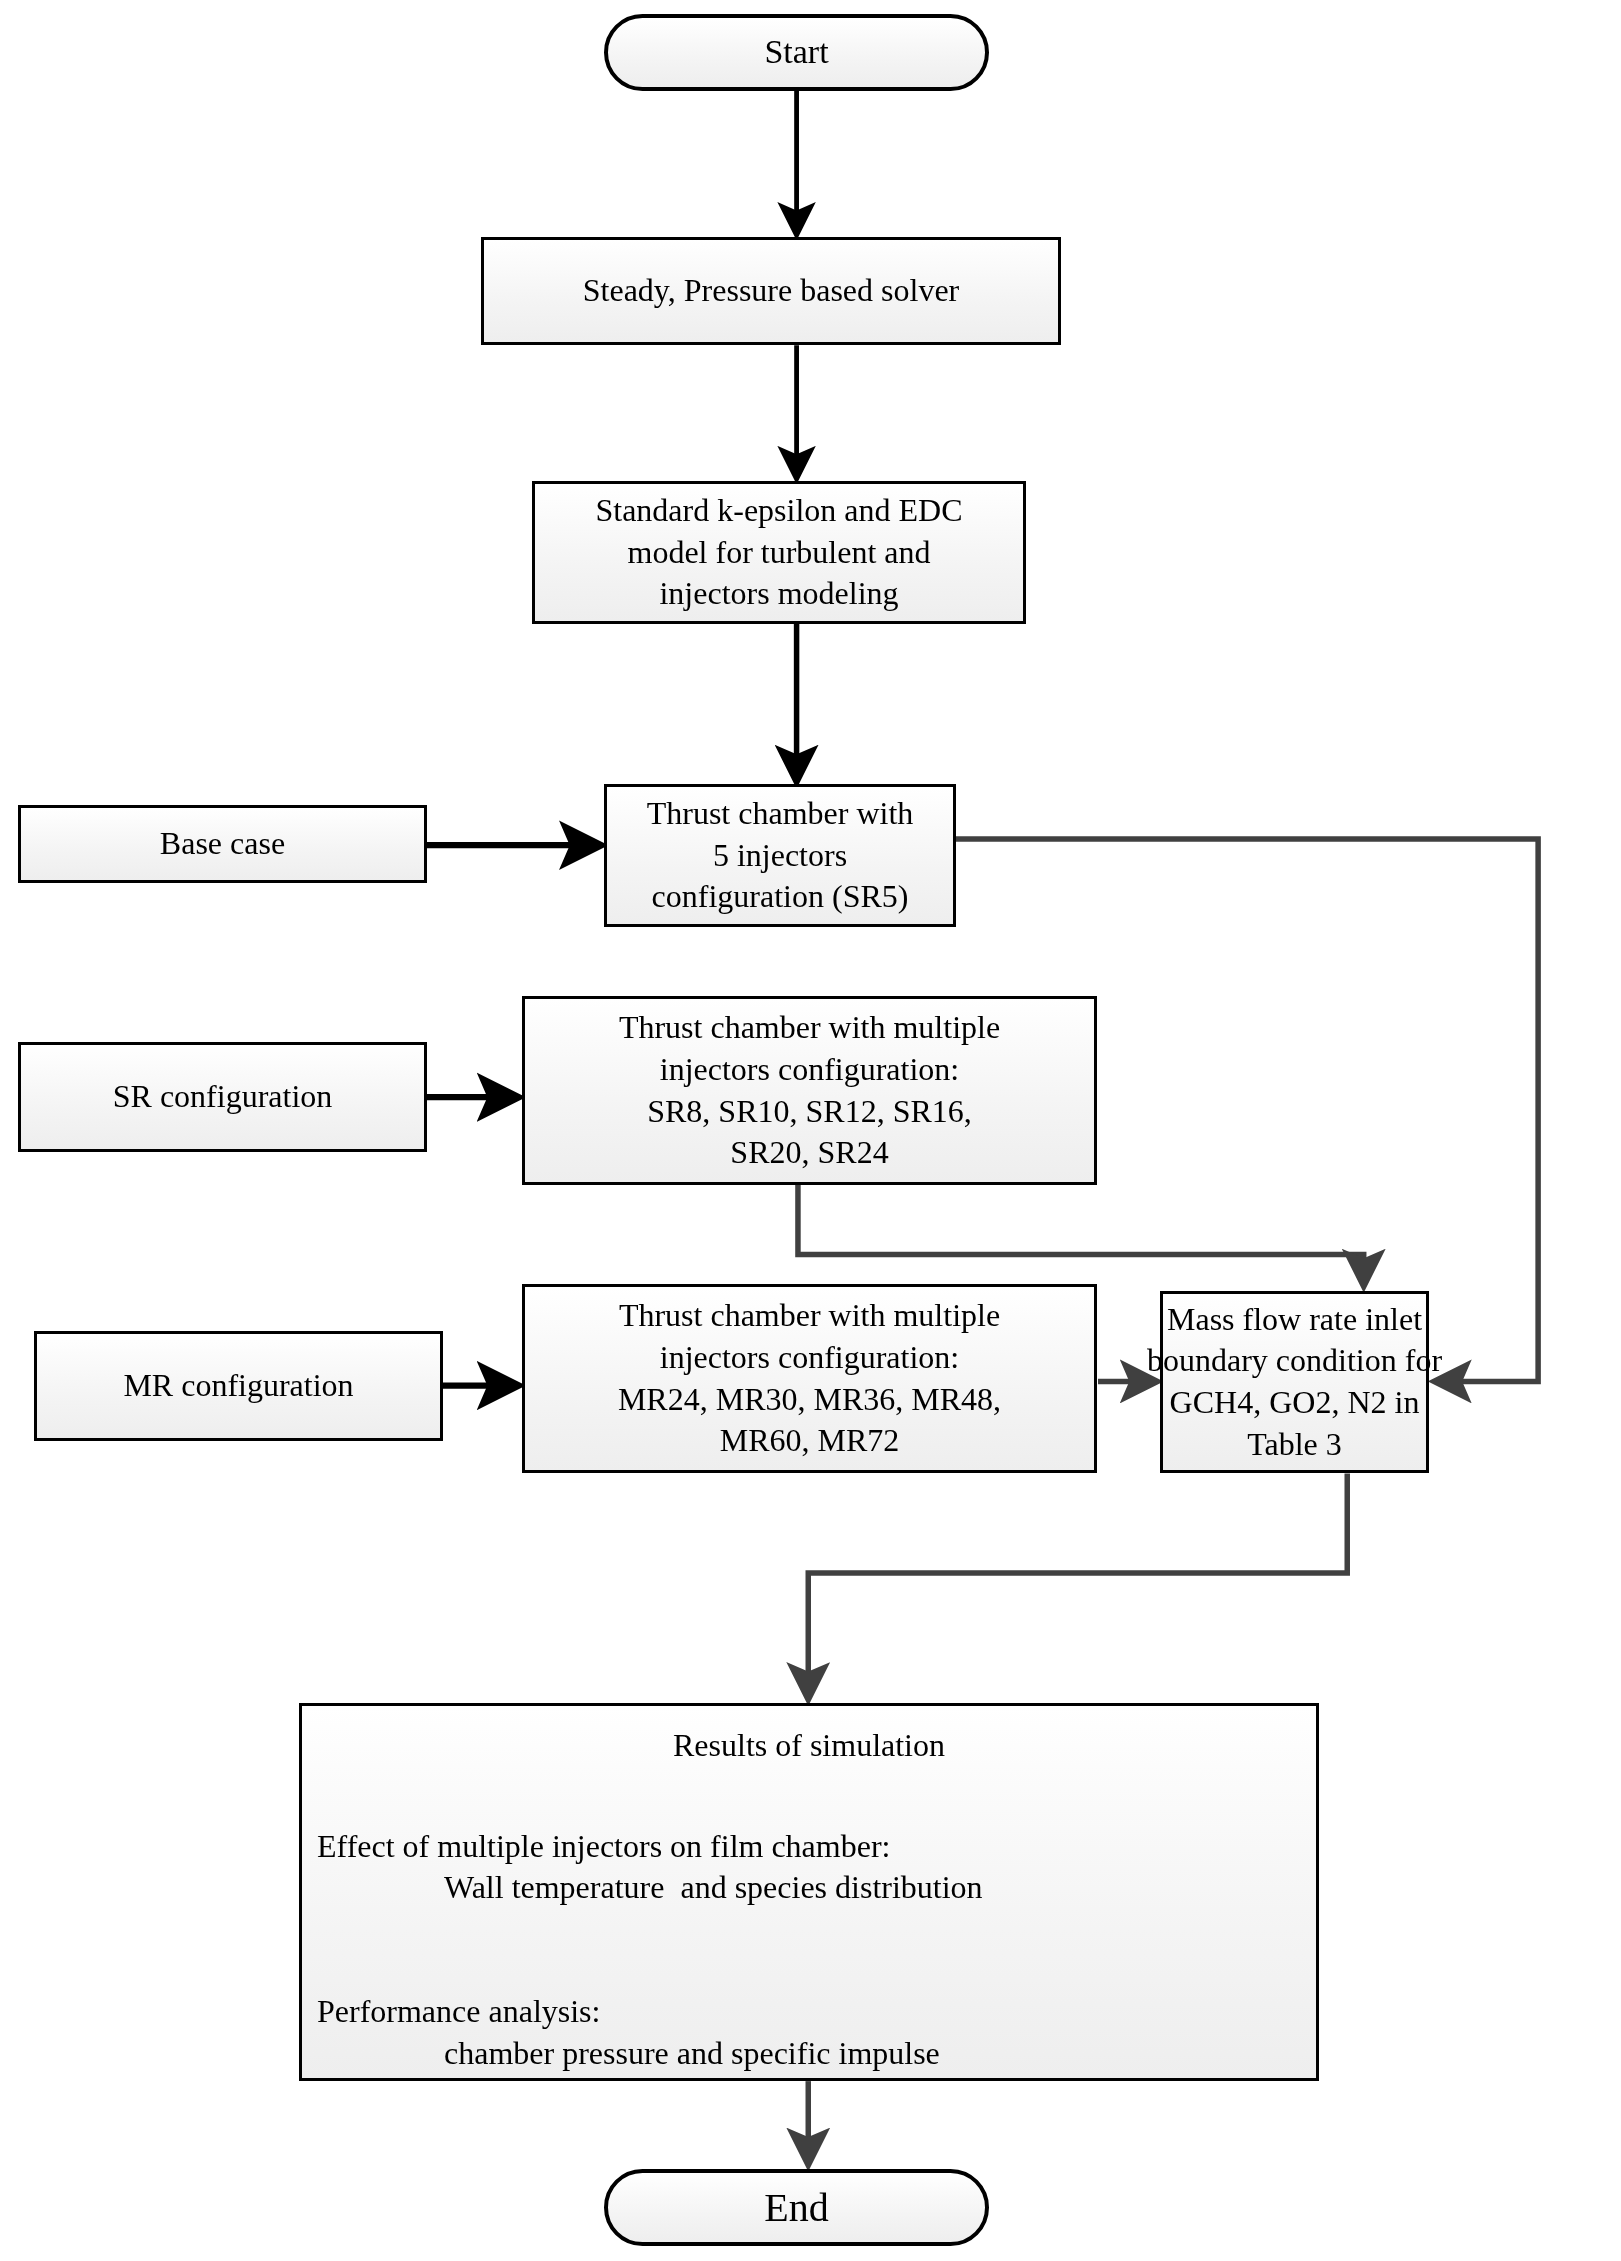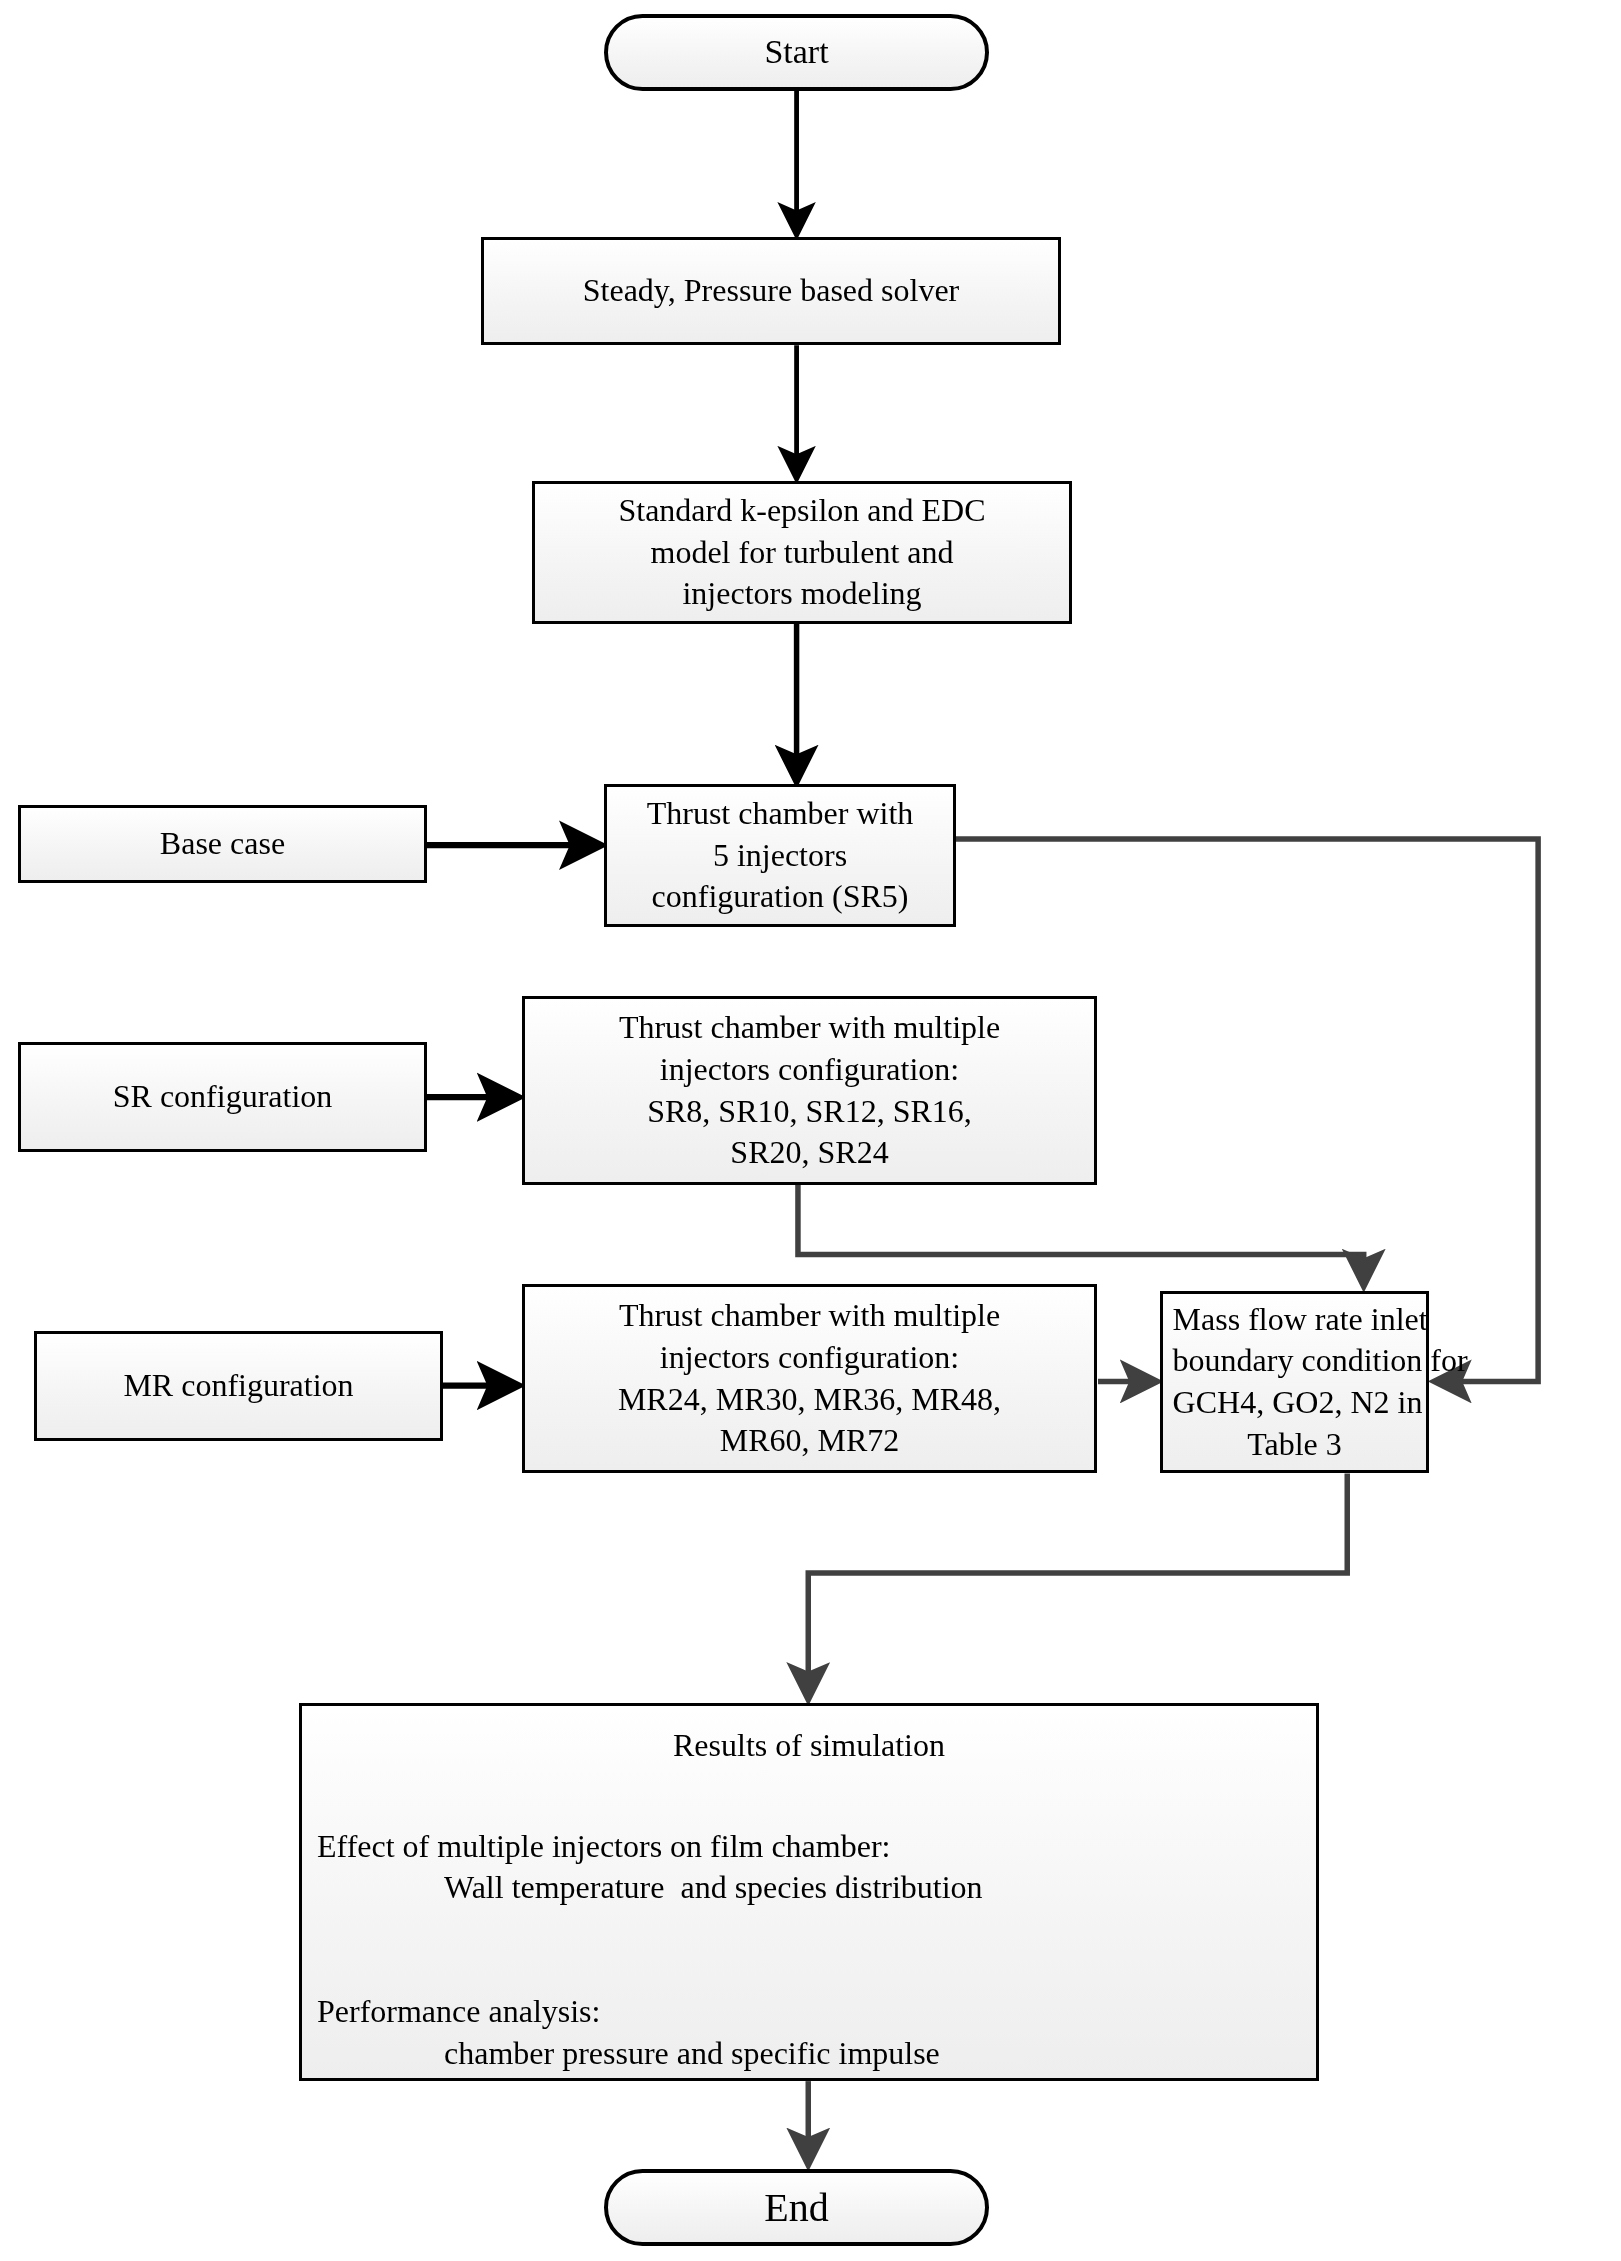--- a/index.html
+++ b/index.html
@@ -26,37 +26,38 @@
     pointer-events: none;
   }
   
   .node {
     position: absolute;
     box-sizing: border-box;
     border: 3.4px solid #000000;
     background: linear-gradient(to bottom, #ffffff 0%, #fbfbfb 22%, #f4f4f4 60%, #eeeeee 100%);
     display: flex;
     flex-direction: column;
+    align-items: center;
     justify-content: center;
     text-align: center;
     color: #000000;
     line-height: 1.30;
     font-size: 32px;
     padding: 4.1px 9.6px;
   }
   .node.terminator {
     border-radius: 686px;
     border-width: 4.1px;
   }
   .node .line { display: block; white-space: pre; }
 
   
   #node-start      { left: 604px;  top: 13.7px;   width: 385px;  height: 77px; font-size: 34px; }
   #node-solver     { left: 481px;  top: 237px;  width: 580px;  height: 108px; }
-  #node-models     { left: 532px;  top: 481px;  width: 540px;  height: 143px; }
+  #node-models     { left: 532px;  top: 481px;  width: 494px;  height: 143px; }
 
   #node-base-case  { left: 18px;   top: 805px; width: 409px;  height: 78px; }
   #node-sr5        { left: 604px;  top: 784px; width: 352px;  height: 143px; }
 
   #node-sr-config  { left: 18px;   top: 1042px; width: 409px;  height: 110px; }
   #node-sr-multi   { left: 522px;  top: 996px; width: 575px;  height: 189px; }
 
   #node-mr-config  { left: 18px;   top: 1331px; width: 409px;  height: 110px; margin-left: 16px; }
   #node-mr-multi   { left: 522px;  top: 1284px; width: 575px;  height: 189px; }
   #node-massflow   { left: 1160px; top: 1291px; width: 269px;  height: 182px; }

